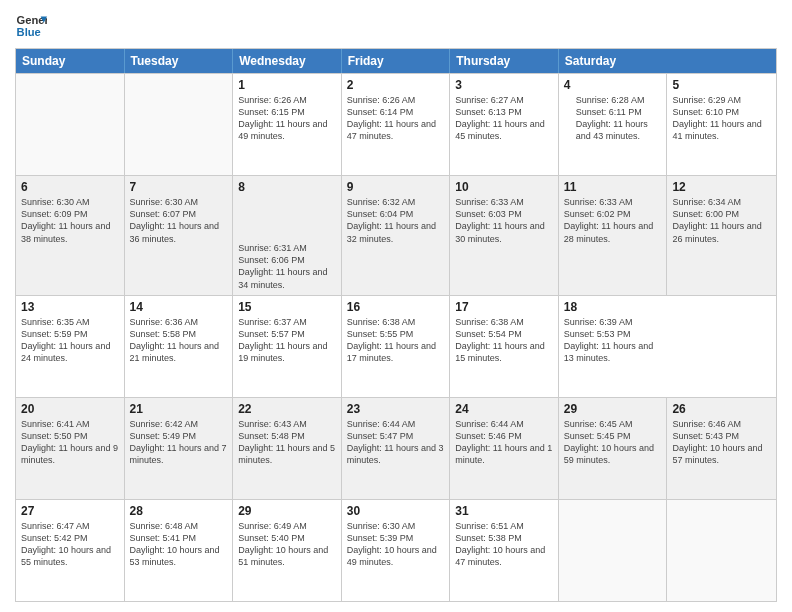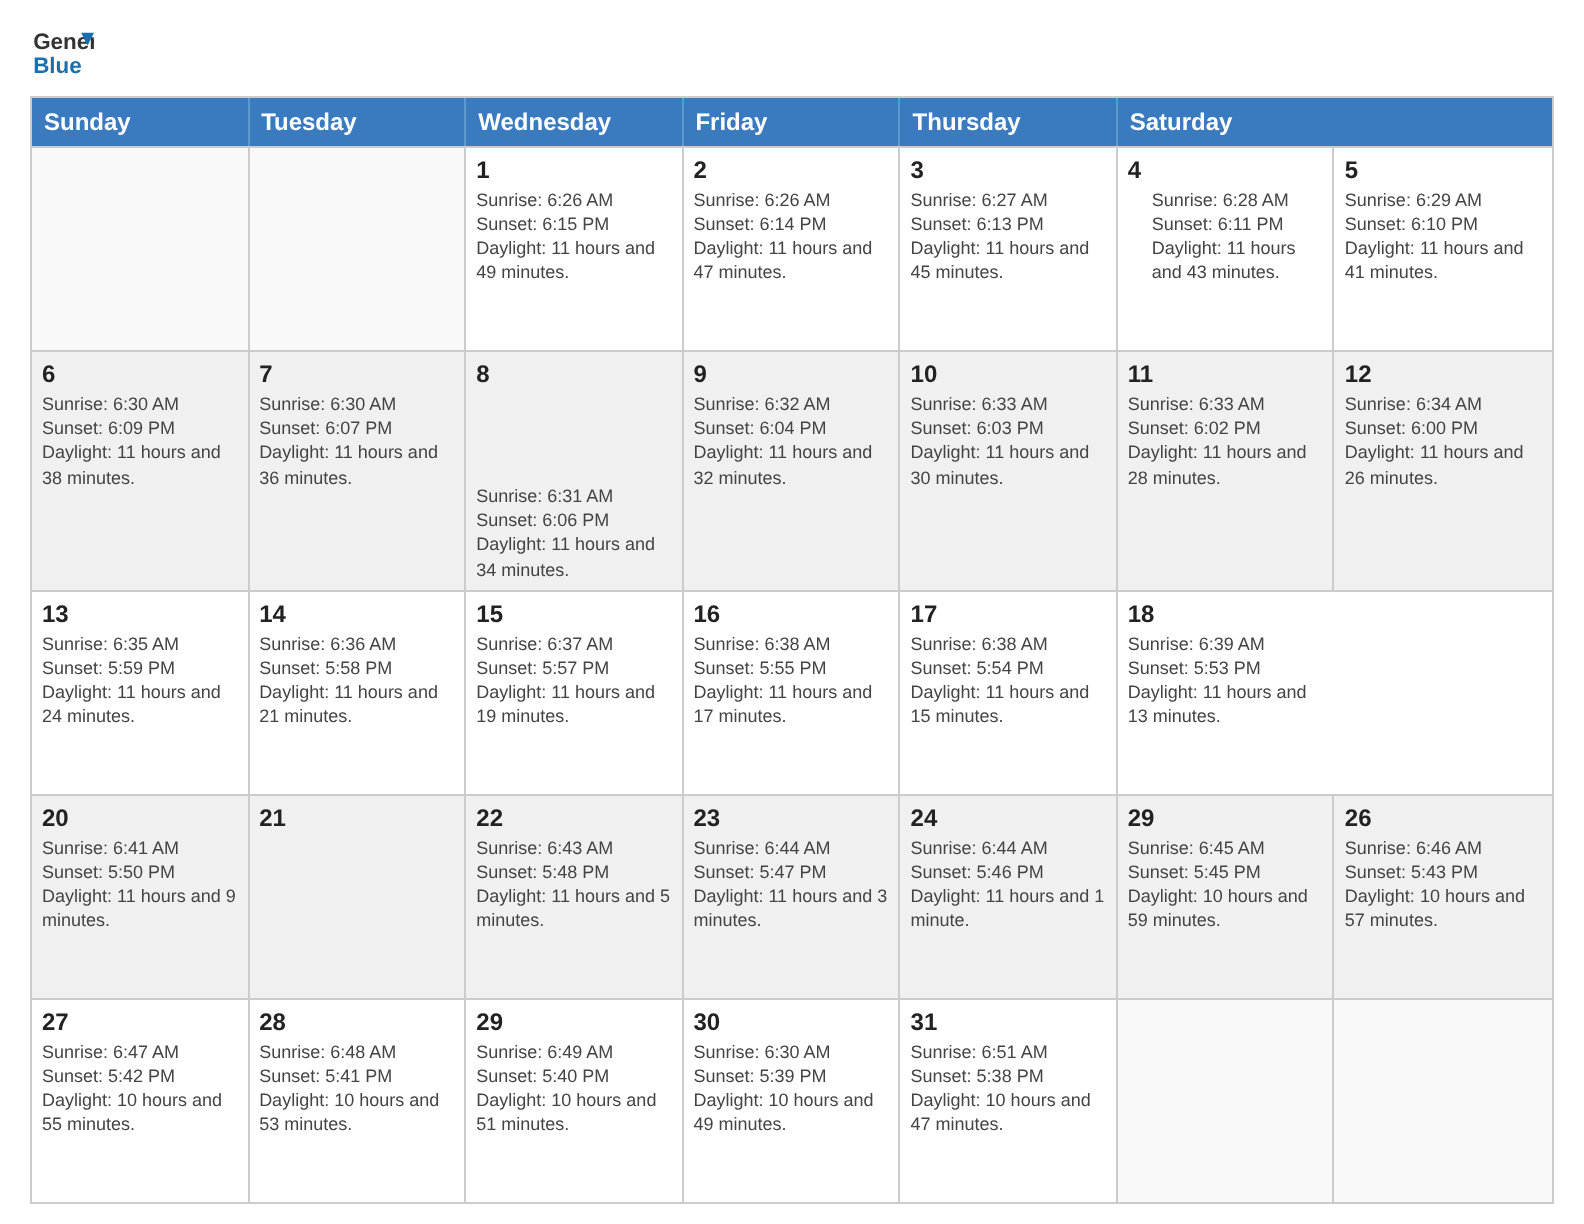--- a/index.html
+++ b/index.html
@@ -256,20 +256,23 @@
         </div>
         <div class="cal-row">
           <div class="cal-cell shaded">
             <span class="day-number">20</span>
             <div class="cell-info" style="white-space: pre-line;">Sunrise: 6:41 AM
 Sunset: 5:50 PM
 Daylight: 11 hours and 9 minutes.</div>
           </div>
           <div class="cal-cell shaded">
             <span class="day-number">21</span>
+            <div class="cell-info" style="white-space: pre-line;">Sunrise: 6:42 AM
+Sunset: 5:49 PM
+Daylight: 11 hours and 7 minutes.</div>
           </div>
           <div class="cal-cell shaded">
             <span class="day-number">22</span>
             <div class="cell-info" style="white-space: pre-line;">Sunrise: 6:43 AM
 Sunset: 5:48 PM
 Daylight: 11 hours and 5 minutes.</div>
           </div>
           <div class="cal-cell shaded">
             <span class="day-number">23</span>
             <div class="cell-info" style="white-space: pre-line;">Sunrise: 6:44 AM

